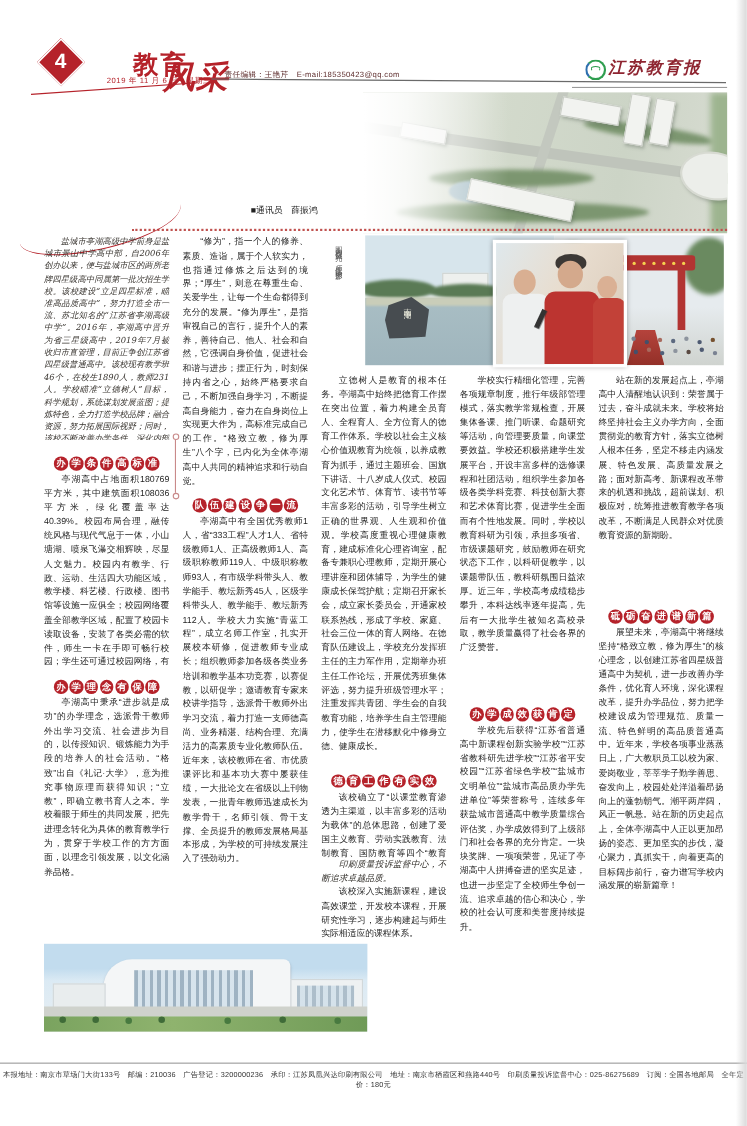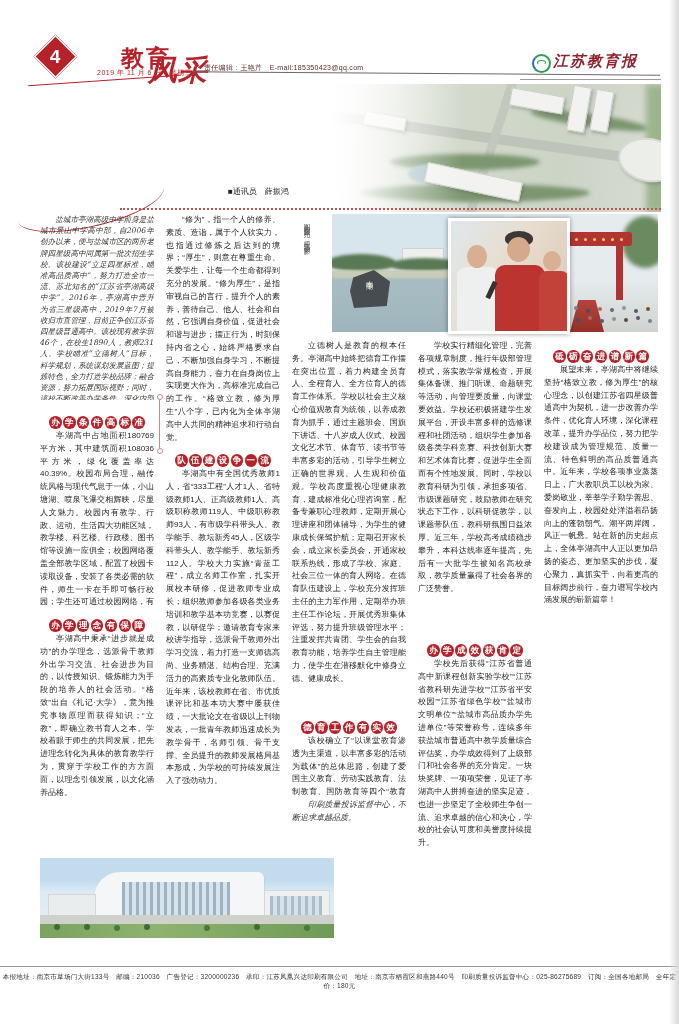--- a/index.html
+++ b/index.html
@@ -230,29 +230,31 @@
     <div class="para" style="height:230px">“修为”，指一个人的修养、素质、造诣，属于个人软实力，也指通过修炼之后达到的境界；“厚生”，则意在尊重生命、关爱学生，让每一个生命都得到充分的发展。“修为厚生”，是指审视自己的言行，提升个人的素养，善待自己、他人、社会和自然，它强调自身价值，促进社会和谐与进步；摆正行为，时刻保持内省之心，始终严格要求自己，不断加强自身学习，不断提高自身能力，奋力在自身岗位上实现更大作为，高标准完成自己的工作。“格致立教，修为厚生”八个字，已内化为全体亭湖高中人共同的精神追求和行动自觉。</div>
     <div class="badge"><span>队</span><span>伍</span><span>建</span><span>设</span><span>争</span><span>一</span><span>流</span></div>
     <div class="para grow">亭湖高中有全国优秀教师1人，省“333工程”人才1人、省特级教师1人、正高级教师1人、高级职称教师119人、中级职称教师93人，有市级学科带头人、教学能手、教坛新秀45人，区级学科带头人、教学能手、教坛新秀112人。学校大力实施“青蓝工程”，成立名师工作室，扎实开展校本研修，促进教师专业成长；组织教师参加各级各类业务培训和教学基本功竞赛，以赛促教，以研促学；邀请教育专家来校讲学指导，选派骨干教师外出学习交流，着力打造一支师德高尚、业务精湛、结构合理、充满活力的高素质专业化教师队伍。近年来，该校教师在省、市优质课评比和基本功大赛中屡获佳绩，一大批论文在省级以上刊物发表，一批青年教师迅速成长为教学骨干，名师引领、骨干支撑、全员提升的教师发展格局基本形成，为学校的可持续发展注入了强劲动力。</div>
   </div>
 
   <div class="col c3">
     <div class="para" style="height:371px">立德树人是教育的根本任务。亭湖高中始终把德育工作摆在突出位置，着力构建全员育人、全程育人、全方位育人的德育工作体系。学校以社会主义核心价值观教育为统领，以养成教育为抓手，通过主题班会、国旗下讲话、十八岁成人仪式、校园文化艺术节、体育节、读书节等丰富多彩的活动，引导学生树立正确的世界观、人生观和价值观。学校高度重视心理健康教育，建成标准化心理咨询室，配备专兼职心理教师，定期开展心理讲座和团体辅导，为学生的健康成长保驾护航；定期召开家长会，成立家长委员会，开通家校联系热线，形成了学校、家庭、社会三位一体的育人网络。在德育队伍建设上，学校充分发挥班主任的主力军作用，定期举办班主任工作论坛，开展优秀班集体评选，努力提升班级管理水平；注重发挥共青团、学生会的自我教育功能，培养学生自主管理能力，使学生在潜移默化中修身立德、健康成长。</div>
     <div class="badge"><span>德</span><span>育</span><span>工</span><span>作</span><span>有</span><span>实</span><span>效</span></div>
     <div class="para" style="height:64px">该校确立了“以课堂教育渗透为主渠道，以丰富多彩的活动为载体”的总体思路，创建了爱国主义教育、劳动实践教育、法制教育、国防教育等四个“教育基地”，定期组织学生赴“基地”开展实践活动；同时，对法制教育、安全教育常抓不懈，强化安全责任，落实安全防范措施，认真抓好学法宣传教育工作。</div>
     <div class="para kai" style="height:26px">印刷质量投诉监督中心，不断追求卓越品质。</div>
+    <div class="para grow">该校深入实施新课程，建设高效课堂，开发校本课程，开展研究性学习，逐步构建起与师生实际相适应的课程体系。</div>
   </div>
 
   <div class="col c4">
     <div class="para" style="height:294px">学校实行精细化管理，完善各项规章制度，推行年级部管理模式，落实教学常规检查，开展集体备课、推门听课、命题研究等活动，向管理要质量，向课堂要效益。学校还积极搭建学生发展平台，开设丰富多样的选修课程和社团活动，组织学生参加各级各类学科竞赛、科技创新大赛和艺术体育比赛，促进学生全面而有个性地发展。同时，学校以教育科研为引领，承担多项省、市级课题研究，鼓励教师在研究状态下工作，以科研促教学，以课题带队伍，教科研氛围日益浓厚。近三年，学校高考成绩稳步攀升，本科达线率逐年提高，先后有一大批学生被知名高校录取，教学质量赢得了社会各界的广泛赞誉。</div>
     <div class="badge"><span>办</span><span>学</span><span>成</span><span>效</span><span>获</span><span>肯</span><span>定</span></div>
     <div class="para grow">学校先后获得“江苏省普通高中新课程创新实验学校”“江苏省教科研先进学校”“江苏省平安校园”“江苏省绿色学校”“盐城市文明单位”“盐城市高品质办学先进单位”等荣誉称号，连续多年获盐城市普通高中教学质量综合评估奖，办学成效得到了上级部门和社会各界的充分肯定。一块块奖牌、一项项荣誉，见证了亭湖高中人拼搏奋进的坚实足迹，也进一步坚定了全校师生争创一流、追求卓越的信心和决心，学校的社会认可度和美誉度持续提升。</div>
   </div>
 
   <div class="col c5">
+    <div class="para" style="height:205px">站在新的发展起点上，亭湖高中人清醒地认识到：荣誉属于过去，奋斗成就未来。学校将始终坚持社会主义办学方向，全面贯彻党的教育方针，落实立德树人根本任务，坚定不移走内涵发展、特色发展、高质量发展之路；面对新高考、新课程改革带来的机遇和挑战，超前谋划、积极应对，统筹推进教育教学各项改革，不断满足人民群众对优质教育资源的新期盼。</div>
     <div class="badge"><span>砥</span><span>砺</span><span>奋</span><span>进</span><span>谱</span><span>新</span><span>篇</span></div>
     <div class="para grow">展望未来，亭湖高中将继续坚持“格致立教，修为厚生”的核心理念，以创建江苏省四星级普通高中为契机，进一步改善办学条件，优化育人环境，深化课程改革，提升办学品位，努力把学校建设成为管理规范、质量一流、特色鲜明的高品质普通高中。近年来，学校各项事业蒸蒸日上，广大教职员工以校为家、爱岗敬业，莘莘学子勤学善思、奋发向上，校园处处洋溢着昂扬向上的蓬勃朝气。潮平两岸阔，风正一帆悬。站在新的历史起点上，全体亭湖高中人正以更加昂扬的姿态、更加坚实的步伐，凝心聚力，真抓实干，向着更高的目标阔步前行，奋力谱写学校内涵发展的崭新篇章！</div>
   </div>
 
   <div class="bldg">
     <div class="g-main"></div>
     <div class="g-glass"></div>
     <div class="g-wl"></div>
     <div class="g-wr"></div>
     <div class="g-wrg"></div>

